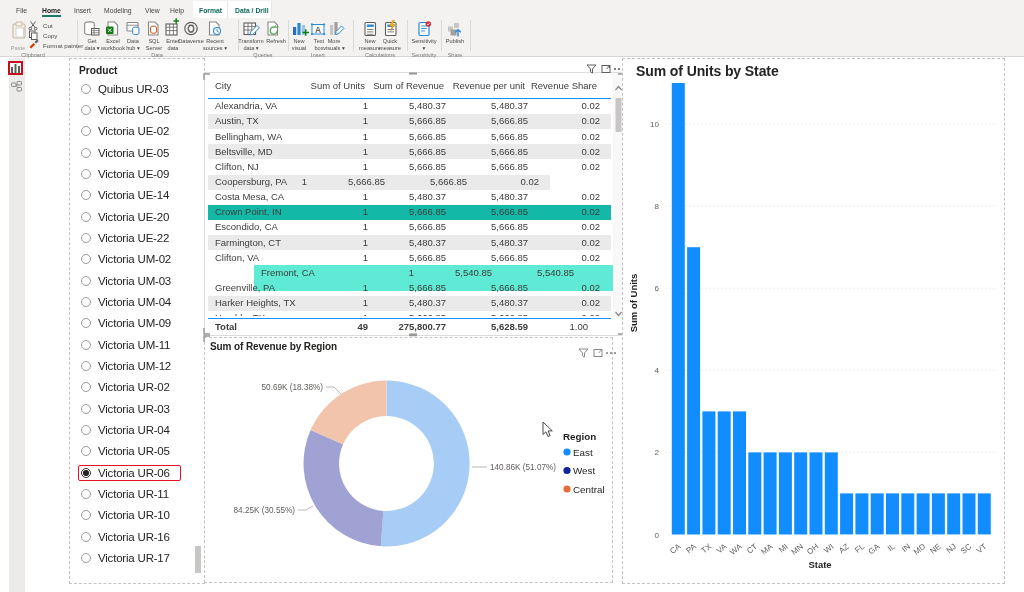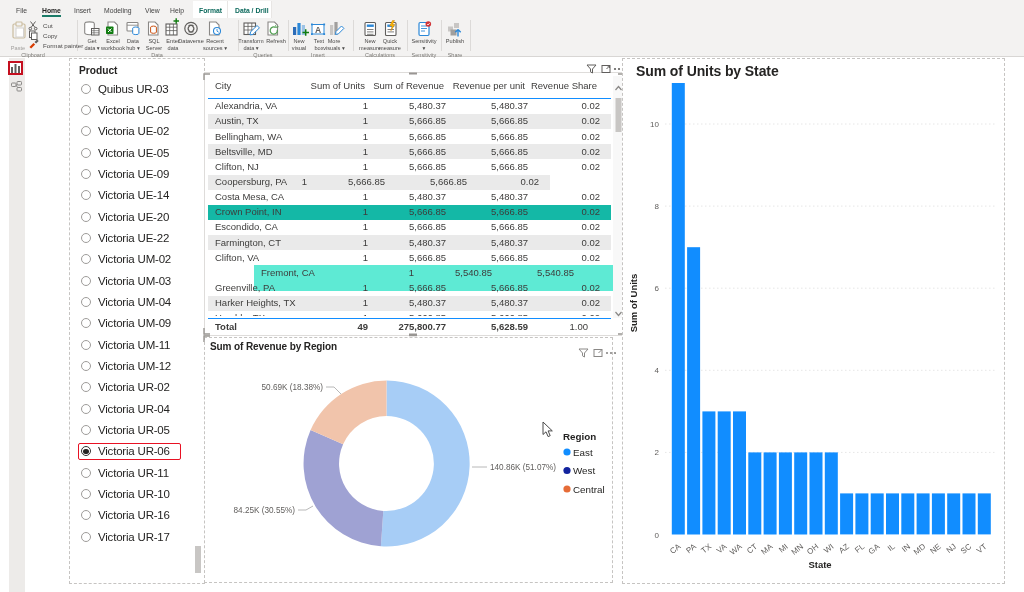--- a/index.html
+++ b/index.html
@@ -222,20 +222,24 @@
         <div class="radio"></div>
         <div class="sltxt">Victoria UM-11</div>
       </div>
 <div class="slitem">
         <div class="radio"></div>
         <div class="sltxt">Victoria UM-12</div>
       </div>
 <div class="slitem">
         <div class="radio"></div>
         <div class="sltxt">Victoria UR-02</div>
+      </div>
+<div class="slitem">
+        <div class="radio"></div>
+        <div class="sltxt">Victoria UR-03</div>
       </div>
 <div class="slitem">
         <div class="radio"></div>
         <div class="sltxt">Victoria UR-04</div>
       </div>
 <div class="slitem">
         <div class="radio"></div>
         <div class="sltxt">Victoria UR-05</div>
       </div>
 <div class="slitem" style="position:relative">

